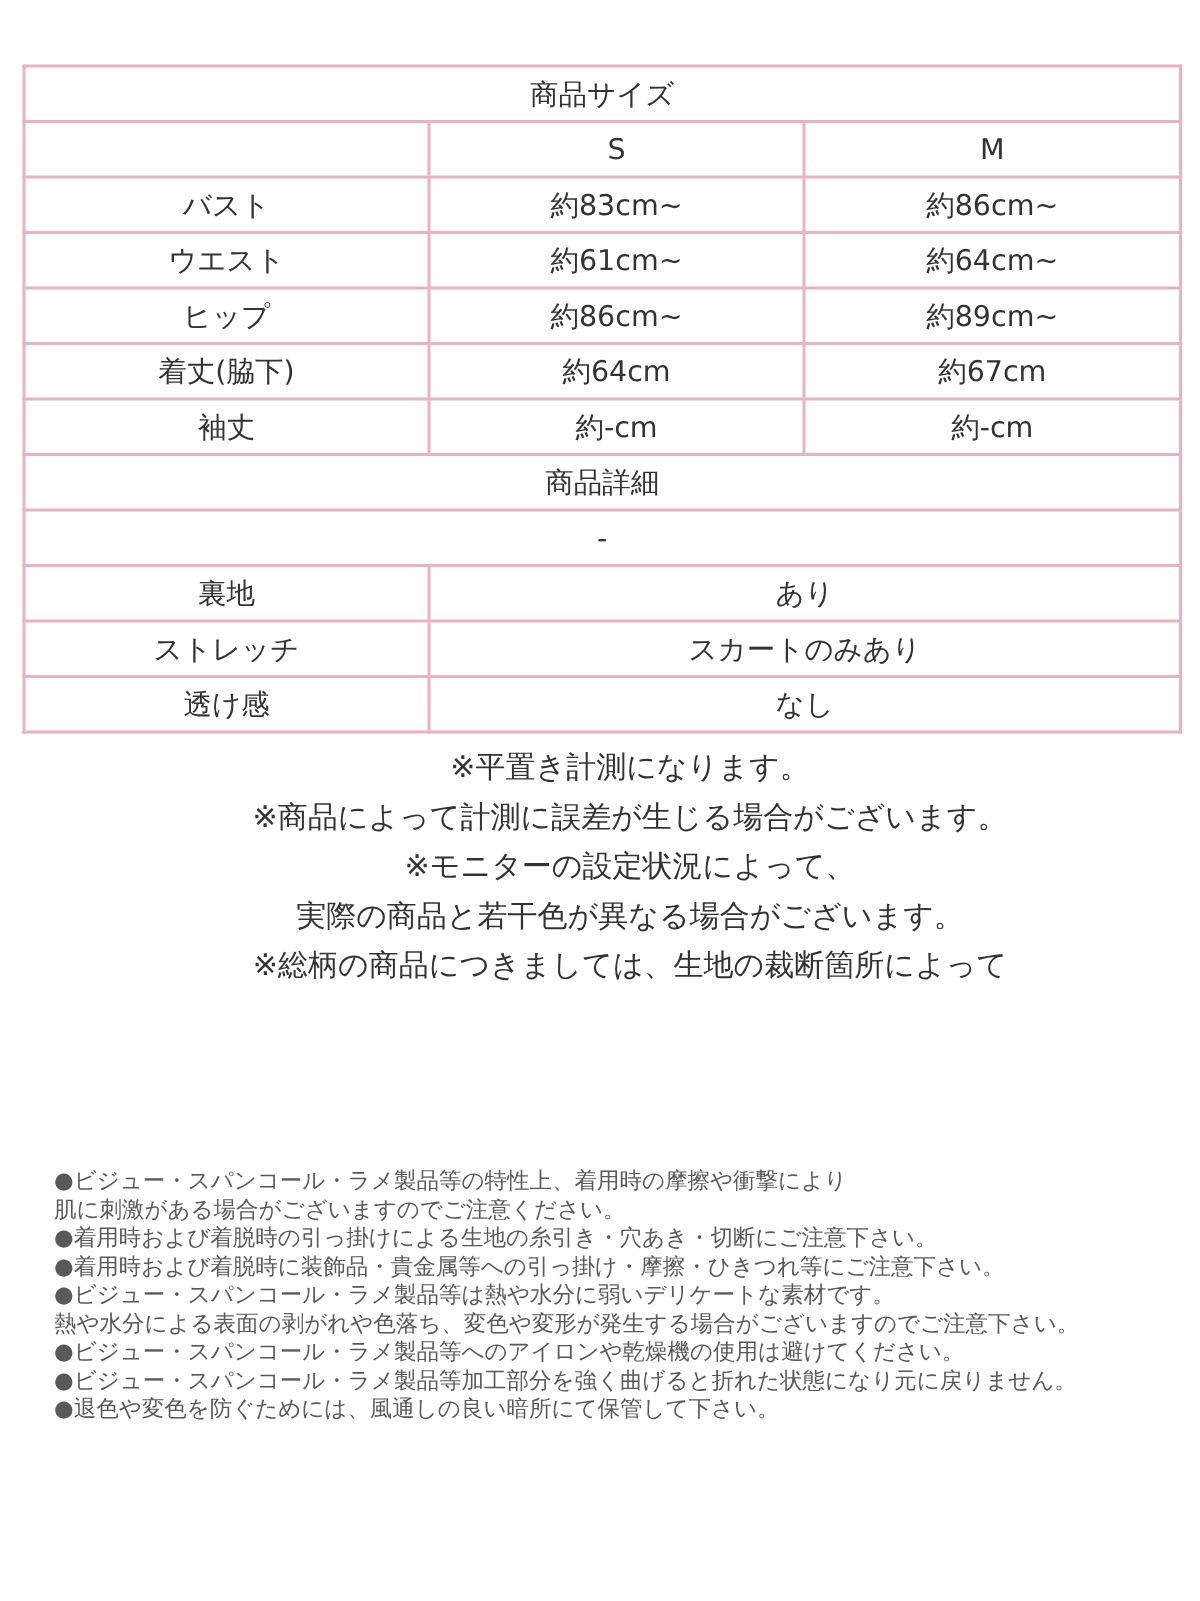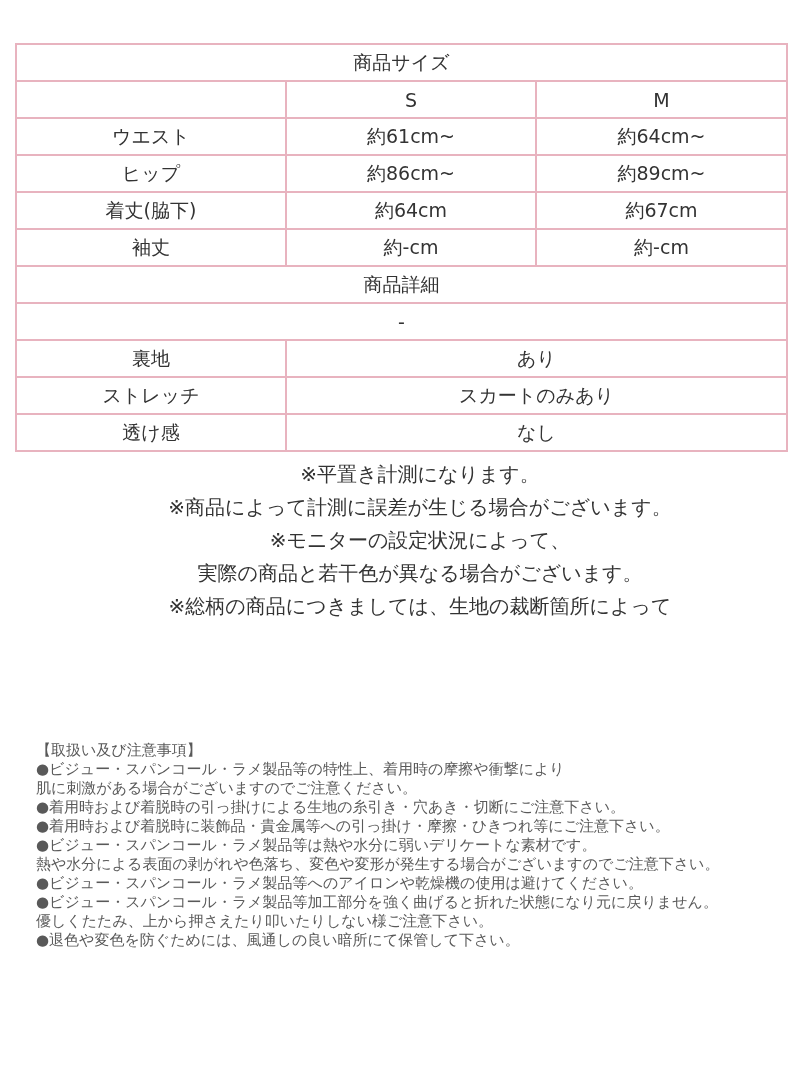--- a/index.html
+++ b/index.html
@@ -64,20 +64,25 @@
     <tbody>
       <tr>
         <td colspan="3">商品サイズ</td>
       </tr>
       <tr>
         <td></td>
         <td>S</td>
         <td>M</td>
       </tr>
       <tr>
+        <td>バスト</td>
+        <td>約83cm~</td>
+        <td>約86cm~</td>
+      </tr>
+      <tr>
         <td>ウエスト</td>
         <td>約61cm~</td>
         <td>約64cm~</td>
       </tr>
       <tr>
         <td>ヒップ</td>
         <td>約86cm~</td>
         <td>約89cm~</td>
       </tr>
       <tr>
@@ -113,26 +118,24 @@
 
   <div class="notes">
     <div>※平置き計測になります。</div>
     <div>※商品によって計測に誤差が生じる場合がございます。</div>
     <div>※モニターの設定状況によって、</div>
     <div>実際の商品と若干色が異なる場合がございます。</div>
     <div>※総柄の商品につきましては、生地の裁断箇所によって</div>
   </div>
 
   <div class="care">
-    <div>【取扱い及び注意事項】</div>
     <div>●ビジュー・スパンコール・ラメ製品等の特性上、着用時の摩擦や衝撃により</div>
     <div>肌に刺激がある場合がございますのでご注意ください。</div>
     <div>●着用時および着脱時の引っ掛けによる生地の糸引き・穴あき・切断にご注意下さい。</div>
     <div>●着用時および着脱時に装飾品・貴金属等への引っ掛け・摩擦・ひきつれ等にご注意下さい。</div>
     <div>●ビジュー・スパンコール・ラメ製品等は熱や水分に弱いデリケートな素材です。</div>
     <div>熱や水分による表面の剥がれや色落ち、変色や変形が発生する場合がございますのでご注意下さい。</div>
     <div>●ビジュー・スパンコール・ラメ製品等へのアイロンや乾燥機の使用は避けてください。</div>
     <div>●ビジュー・スパンコール・ラメ製品等加工部分を強く曲げると折れた状態になり元に戻りません。</div>
-    <div>優しくたたみ、上から押さえたり叩いたりしない様ご注意下さい。</div>
     <div>●退色や変色を防ぐためには、風通しの良い暗所にて保管して下さい。</div>
   </div>
 
 </div>
 
 </body></html>

